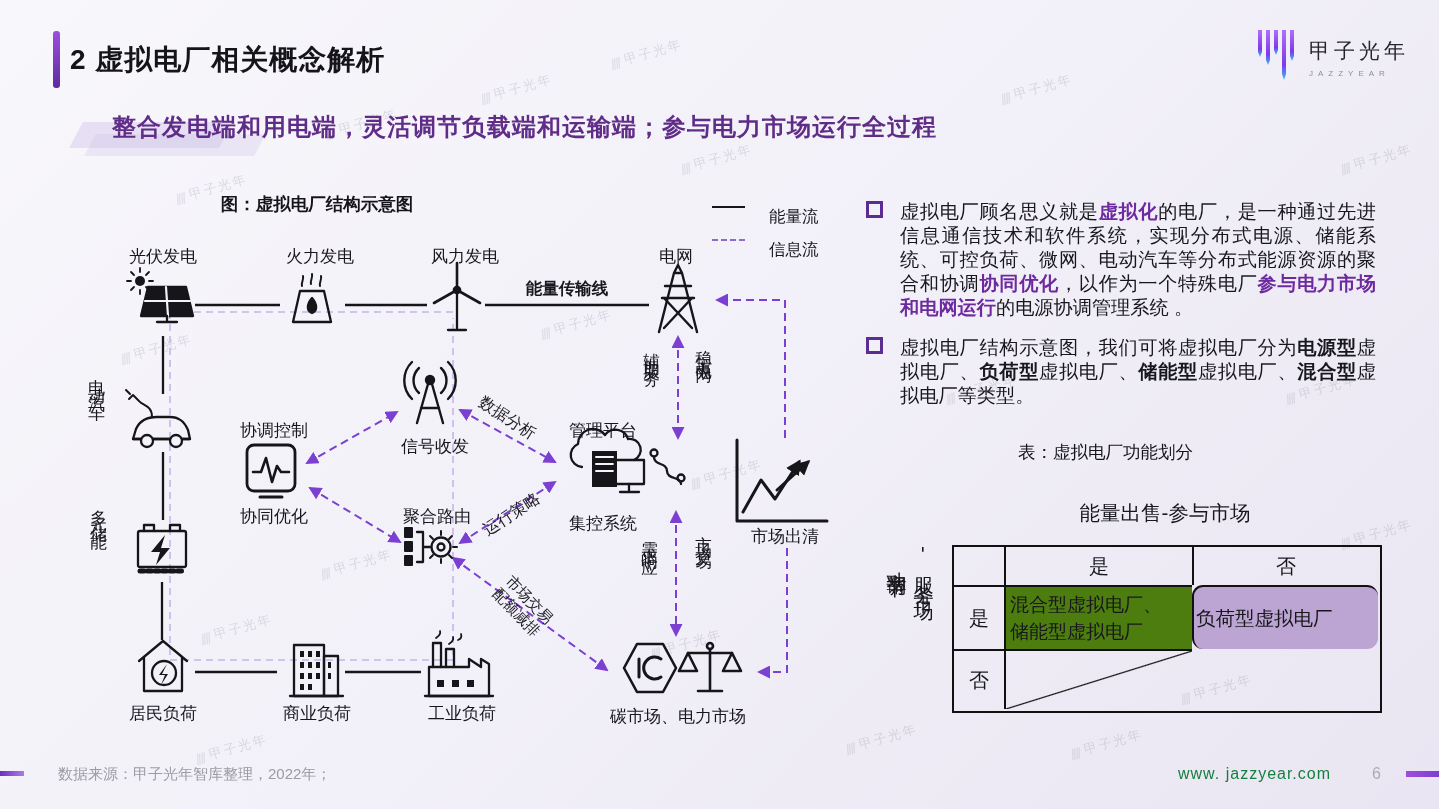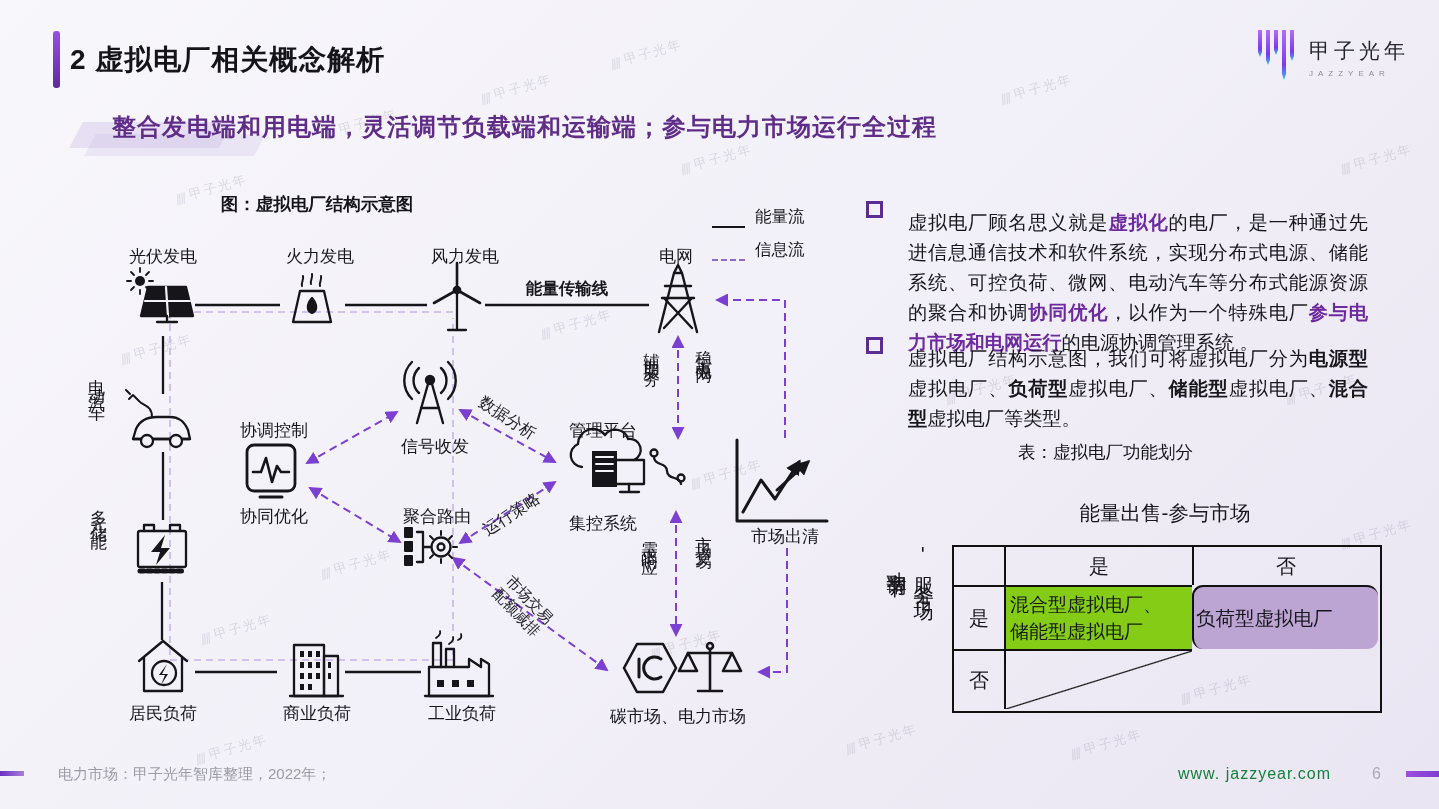--- a/index.html
+++ b/index.html
@@ -23,27 +23,27 @@
   .diagram{position:absolute;left:55px;top:190px;width:815px;height:545px}
   .dsvg{position:absolute;left:0;top:0}
   .dtitle{position:absolute;left:262px;top:2px;transform:translateX(-50%);
       font-weight:bold;font-size:17.5px;color:#141419;white-space:nowrap}
   .dl{position:absolute;transform:translateX(-50%);font-size:17px;white-space:nowrap}
   .dlb{font-weight:bold;font-size:16.5px}
   .dlv{position:absolute;writing-mode:vertical-rl;font-size:17px;white-space:nowrap}
   .sp8{letter-spacing:8px}.sp6{letter-spacing:6px}
   .rot{position:absolute;font-size:16px;white-space:nowrap;color:#1a1a20}
   .legend{position:absolute;left:657px;top:16px;font-size:16.5px}
-  .lrow{display:flex;align-items:flex-end;gap:10px;margin-bottom:11px}
+  .lrow{display:flex;align-items:flex-start;gap:24px;margin-bottom:11px}
   .lline{width:33px;height:0;border-top:2.5px solid #15151a;flex:none}
   .lline.dashed{border-top:2.5px dashed #8f6cc9}
   
   .bullet{position:absolute;display:flex;gap:13px;width:514px}
   .bsq{width:11px;height:11px;border:3px solid #5b2c91;margin-top:5px;flex:none}
-  .btxt{margin:12px;font-size:19.2px;line-height:30px;color:#17171c;text-align:justify;font-weight:500}
+  .btxt{margin:4px;font-size:19.2px;line-height:24px;color:#17171c;text-align:justify;font-weight:500}
   .hl{color:#6d2a9f;font-weight:bold}
   .bb{font-weight:bold}
   
   .ttitle{position:absolute;left:1018px;top:440px;font-size:17.5px;font-weight:normal;color:#141419}
   .tgh{position:absolute;left:1165px;top:499px;transform:translateX(-50%);font-size:20.5px}
   .tgv{position:absolute;writing-mode:vertical-rl;font-size:20px;color:#17171c}
   .vpp-table{position:absolute;left:952px;top:545px;width:426px;height:164px;border:2px solid #111;
       display:grid;grid-template-columns:50px 188px 186px;grid-template-rows:38px 64px 60px;box-sizing:content-box}
   .vpp-table>div{border-left:2px solid #111;border-top:2px solid #111;display:flex;align-items:center;
       justify-content:center;font-size:20px;box-sizing:border-box}
@@ -319,24 +319,24 @@
 <div class="ttitle">表：虚拟电厂功能划分</div>
 <div class="tgh">能量出售-参与市场</div>
 <div class="tgv" style="left:884px;top:556px;letter-spacing:2px">功率调节</div>
 <div class="tgv" style="left:911px;top:546px;letter-spacing:8px">-服务市场</div>
 
 <div class="vpp-table">
   <div></div>
   <div>是</div>
   <div>否</div>
   <div>是</div>
-  <div class="cellA" style="background: #84cc16;">混合型虚拟电厂、
+  <div class="cellA" style="background: #4d7c0f;">混合型虚拟电厂、
 储能型虚拟电厂</div>
   <div class="cellB" style="background: rgb(189, 165, 211); border-radius: 11px;">负荷型虚拟电厂</div>
   <div>否</div>
   <div class="diag"></div>
 </div>
 
 <div class="fdash"></div>
-<div class="fsrc">电力市场：甲子光年智库整理，2022年；</div>
+<div class="fsrc">数据来源：甲子光年智库整理，2022年；</div>
 <div class="furl">www. jazzyear.com</div>
 <div class="fpage">6</div>
 <div class="fbar"></div>
 
 </body></html>

